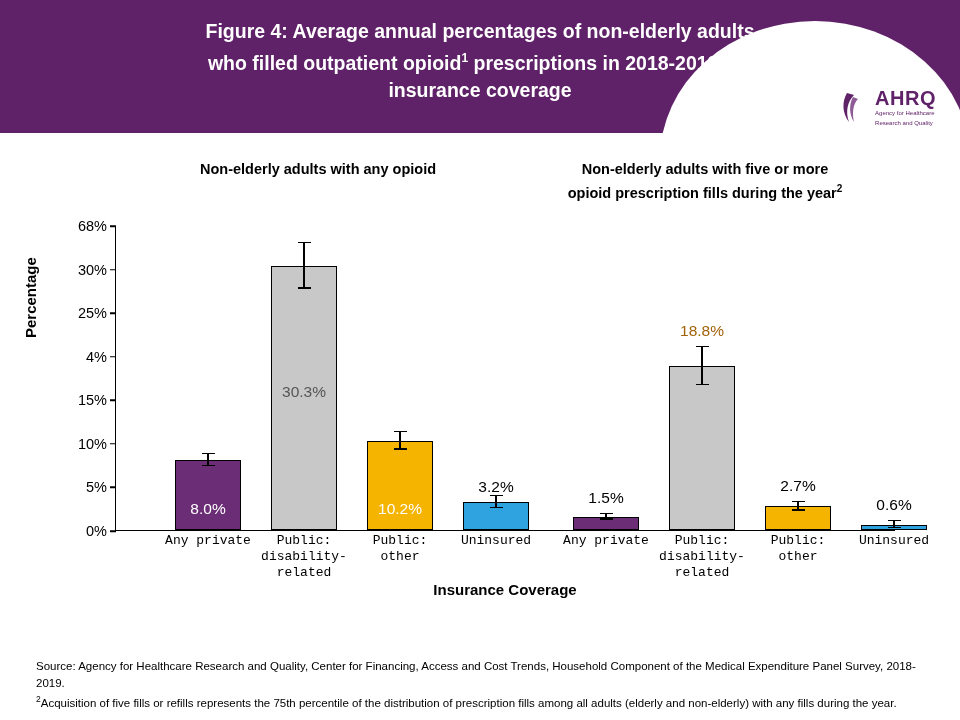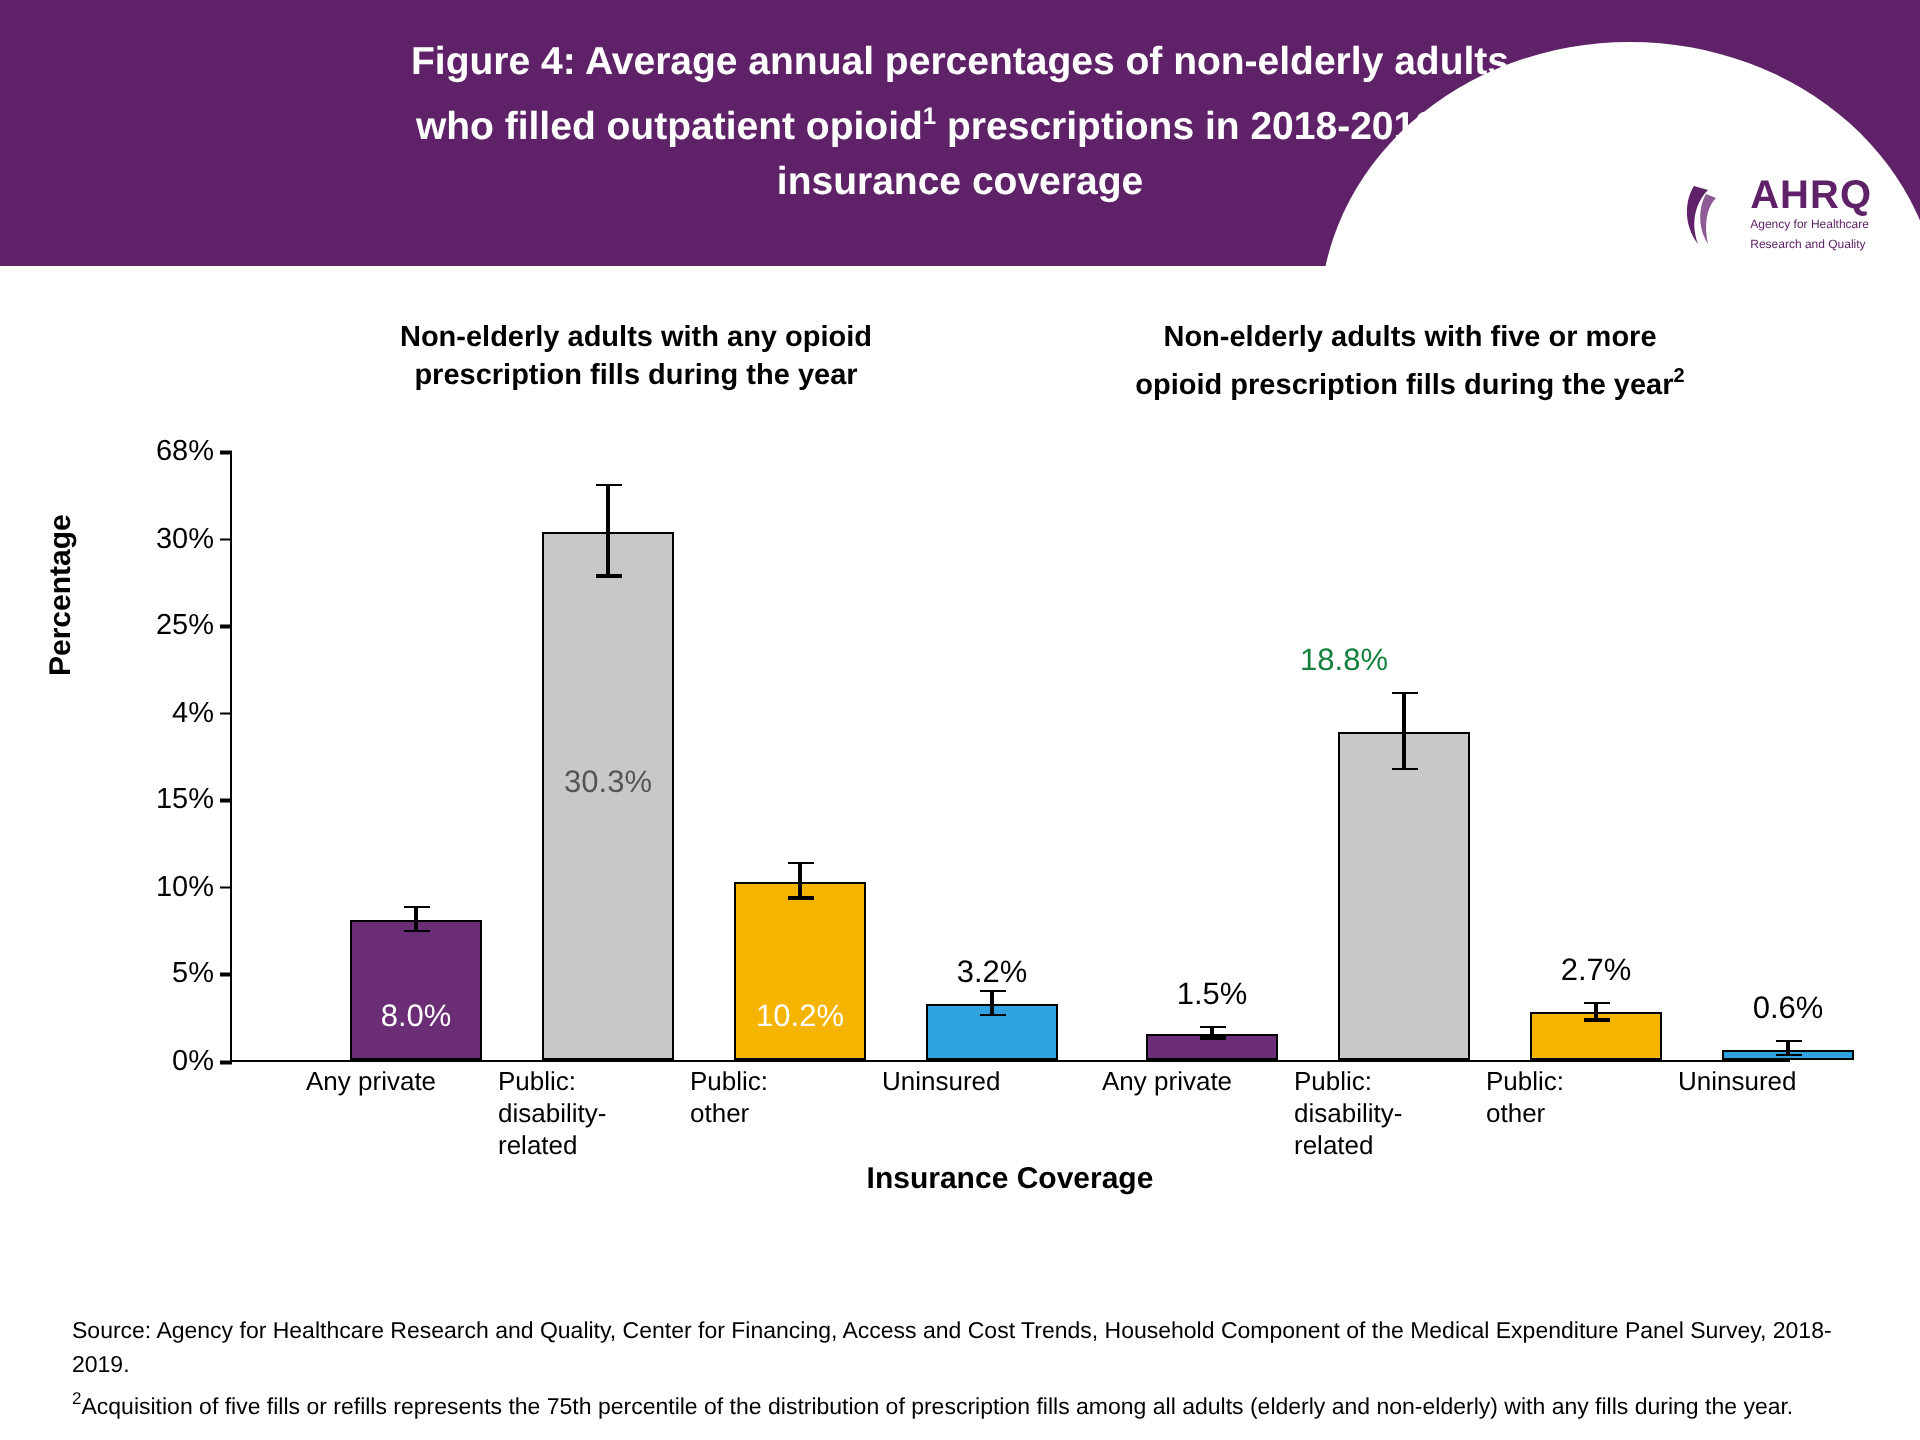--- a/index.html
+++ b/index.html
@@ -166,22 +166,24 @@
     font-size: 15.5px;
     text-align: center;
     white-space: nowrap;
     transform: translateX(-50%);
   }
   .xtick-label {
     position: absolute;
     top: 307px;
     font-size: 13px;
     color: #000;
+    text-align: center;
     line-height: 16px;
     transform: translateX(-50%);
+    font-family: Liberation Mono, monospace;
   }
 
   
   .notes {
     position: absolute;
     left: 36px;
     top: 614px;
     width: 900px;
     font-size: 11.5px;
     color: #000;
@@ -214,21 +216,20 @@
     <div class="logo-word">AHRQ</div>
     <div class="logo-sub">Agency for Healthcare</div>
     <div class="logo-sub">Research and Quality</div>
   </div>
 </div>
 
 <div class="chart-wrap">
 
   <div class="panel-title" id="panel-title-left">
     <span>Non-elderly adults with any opioid</span><br>
-    <span>prescription fills during the year</span>
   </div>
 
   <div class="panel-title" id="panel-title-right">
     <span>Non-elderly adults with five or more</span><br>
     <span>opioid prescription fills during the year</span><sup>2</sup>
   </div>
 
   <div class="axis-y-label">Percentage</div>
 
   <div class="plot" id="plot">
@@ -275,21 +276,21 @@
       <div class="bar" title="Any private: 1.5%" style="left: 457px; width: 66px; height: 13.0714px; background: rgb(107, 46, 118);"></div>
       <div class="errbar" style="left: 489.25px; bottom: 10.4571px; height: 5.22857px;"></div>
       <div class="errcap" style="left: 483.5px; bottom: 10.4571px;"></div>
       <div class="errcap" style="left: 483.5px; bottom: 15.6857px;"></div>
       <div class="bar-label" style="left: 490px; bottom: 22.6857px; color: rgb(0, 0, 0);">1.5%</div>
       <div class="xtick-label" style="left: 490px; width: 110px; margin-left: 0px;">Any private</div>
       <div class="bar" title="Public: disability-related: 18.8%" style="left: 553px; width: 66px; height: 163.829px; background: rgb(200, 200, 200);"></div>
       <div class="errbar" style="left: 585.25px; bottom: 144.657px; height: 38.3429px;"></div>
       <div class="errcap" style="left: 579.5px; bottom: 144.657px;"></div>
       <div class="errcap" style="left: 579.5px; bottom: 183px;"></div>
-      <div class="bar-label" style="left: 556px; bottom: 190px; color: #15803d;">18.8%</div>
+      <div class="bar-label" style="left: 586px; bottom: 190px; color: #a16207;">18.8%</div>
       <div class="xtick-label" style="left: 586px; width: 110px; margin-left: 0px;">Public:<br>disability-<br>related</div>
       <div class="bar" title="Public: other: 2.7%" style="left: 649px; width: 66px; height: 23.5286px; background: rgb(245, 180, 0);"></div>
       <div class="errbar" style="left: 681.25px; bottom: 19.1714px; height: 8.71429px;"></div>
       <div class="errcap" style="left: 675.5px; bottom: 19.1714px;"></div>
       <div class="errcap" style="left: 675.5px; bottom: 27.8857px;"></div>
       <div class="bar-label" style="left: 682px; bottom: 34.8857px; color: rgb(0, 0, 0);">2.7%</div>
       <div class="xtick-label" style="left: 682px; width: 110px; margin-left: 0px;">Public:<br>other</div>
       <div class="bar" title="Uninsured: 0.6%" style="left: 745px; width: 66px; height: 5.22857px; background: rgb(47, 163, 224);"></div>
       <div class="errbar" style="left: 777.25px; bottom: 1.74286px; height: 6.97143px;"></div>
       <div class="errcap" style="left: 771.5px; bottom: 1.74286px;"></div>

